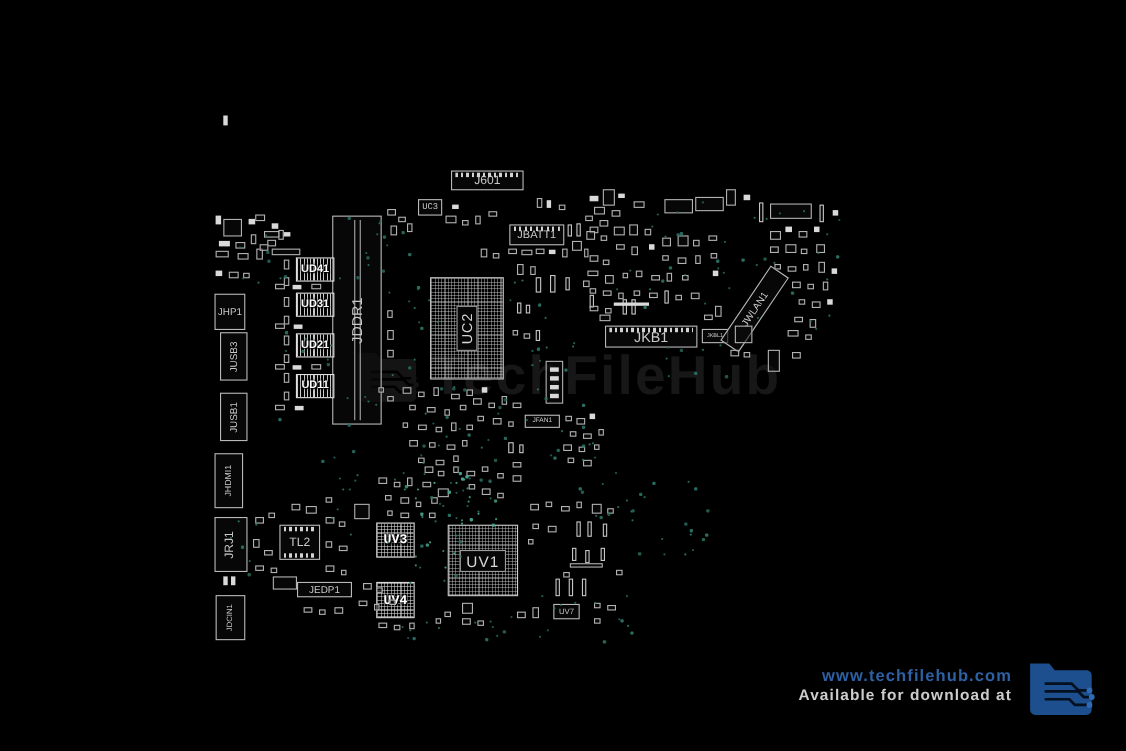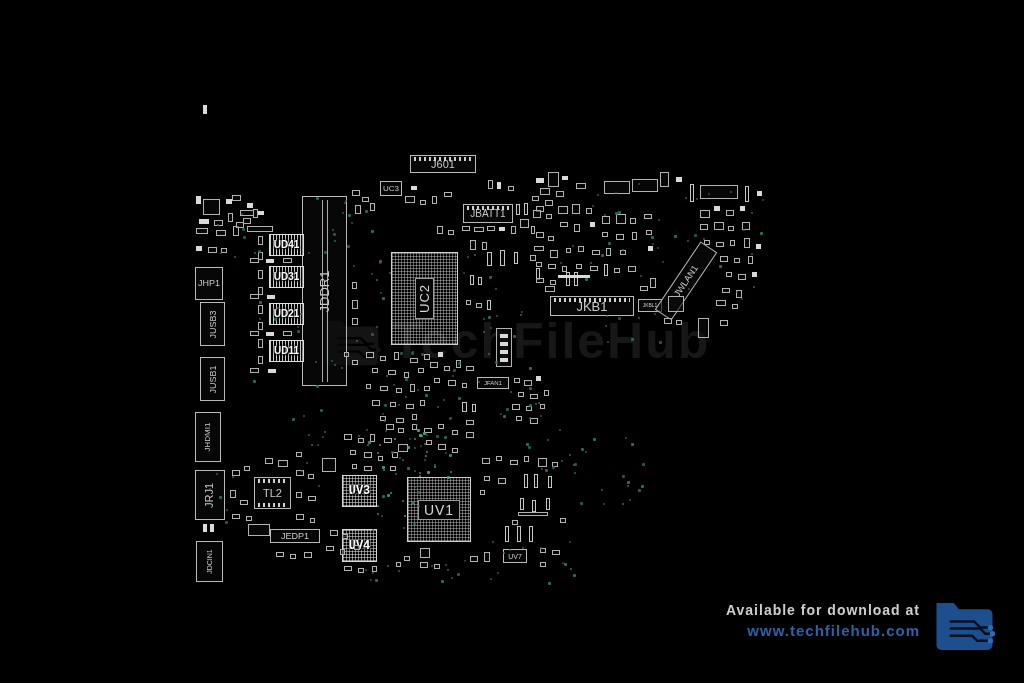--- a/index.html
+++ b/index.html
@@ -61,21 +61,21 @@
     </svg>
     <span id="wm-text" style="color: rgb(23, 23, 23);">TechFileHub</span>
   </div>
 
   <div id="board-layer">
       <div class="comp connector" style="left: 410px; top: 155px; width: 66px; height: 18px;">
         <div class="pins"></div>
         <span class="lbl" style="font-size: 11px;">J601</span>
       </div>
       <div class="comp ic" style="left: 380px; top: 181px; width: 22px; height: 15px;">
-        <span class="lbl" style="font-size: 8px;">UC3</span>
+        <span class="lbl" style="font-size: 8px; font-family: Liberation Mono, monospace;">UC3</span>
       </div>
       <div class="comp connector" style="left: 463px; top: 204px; width: 50px; height: 19px;">
         <div class="pins"></div>
         <span class="lbl" style="font-size: 10px;">JBATT1</span>
       </div>
       <div class="comp slot" style="left: 302px; top: 196px; width: 45px; height: 190px;">
         <div class="slot-line"></div>
         <span class="lbl v" style="font-size: 13px;">JDDR1</span>
       </div>
       <div class="comp mem" style="left: 269px; top: 234px; width: 35px; height: 22px;">
@@ -710,22 +710,22 @@
       <div class="via" style="left: 490px; top: 327px; width: 2px; height: 2px; background: rgb(42, 111, 99); opacity: 0.767607;"></div>
       <div class="via" style="left: 496px; top: 315px; width: 2px; height: 2px; background: rgb(42, 111, 99); opacity: 0.93612;"></div>
       <div class="via" style="left: 483px; top: 331px; width: 2px; height: 2px; background: rgb(42, 111, 99); opacity: 0.955075;"></div>
       <div class="via" style="left: 488px; top: 316px; width: 3px; height: 3px; background: rgb(42, 111, 99); opacity: 0.939345;"></div>
       <div class="via" style="left: 513px; top: 335px; width: 3px; height: 3px; background: rgb(42, 111, 99); opacity: 0.908438;"></div>
       <div class="via" style="left: 483px; top: 318px; width: 2px; height: 2px; background: rgb(42, 111, 99); opacity: 0.846739;"></div>
     </div>
 
 
   <div id="footer-right">
+    <div id="fr-line2" style="color: rgb(45, 97, 164);">www.techfilehub.com</div>
     <div id="fr-line1" style="color: rgb(205, 205, 205);">Available for download at</div>
-    <div id="fr-line2" style="color: rgb(45, 97, 164);">www.techfilehub.com</div>
   </div>
 
   <svg id="footer-logo" width="66" height="55" viewBox="0 0 64 54">
     <path class="fl-fold" d="M3 6 h17 l5 6 h28 c3 0 5 2 5 5 v30 c0 3 -2 5 -5 5 H8 c-3 0 -5 -2 -5 -5 z" fill="#1d4f8e"></path>
     <g stroke="#04101f" stroke-width="2.4" fill="none">
       <path d="M16 24 h24 l6 6 h9"></path>
       <path d="M16 31 h30 l5 5 h6"></path>
       <path d="M16 38 h22 l5 5 h12"></path>
     </g>
     <g class="fl-nodes">

